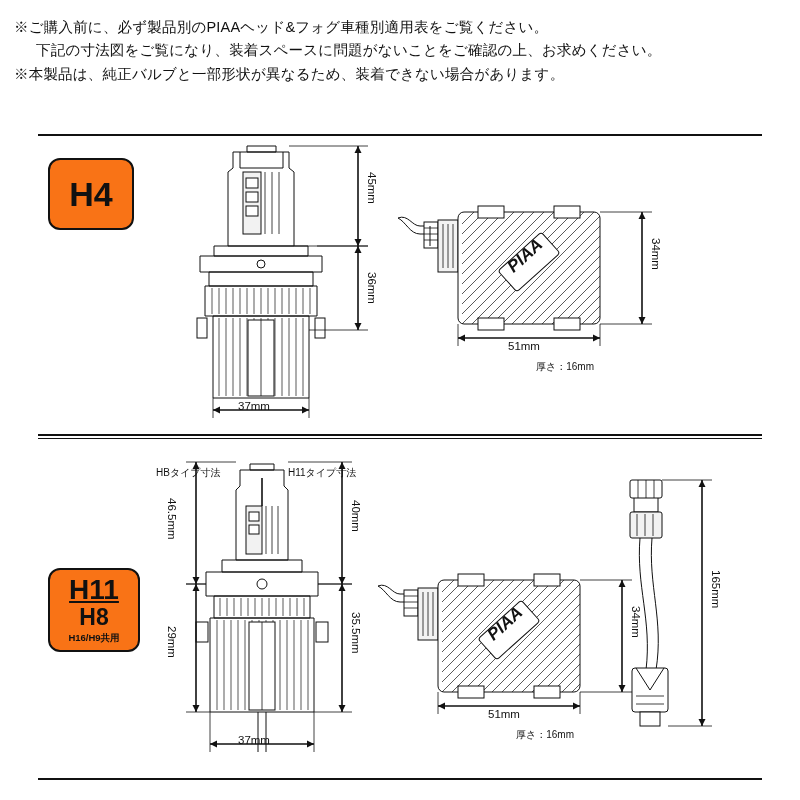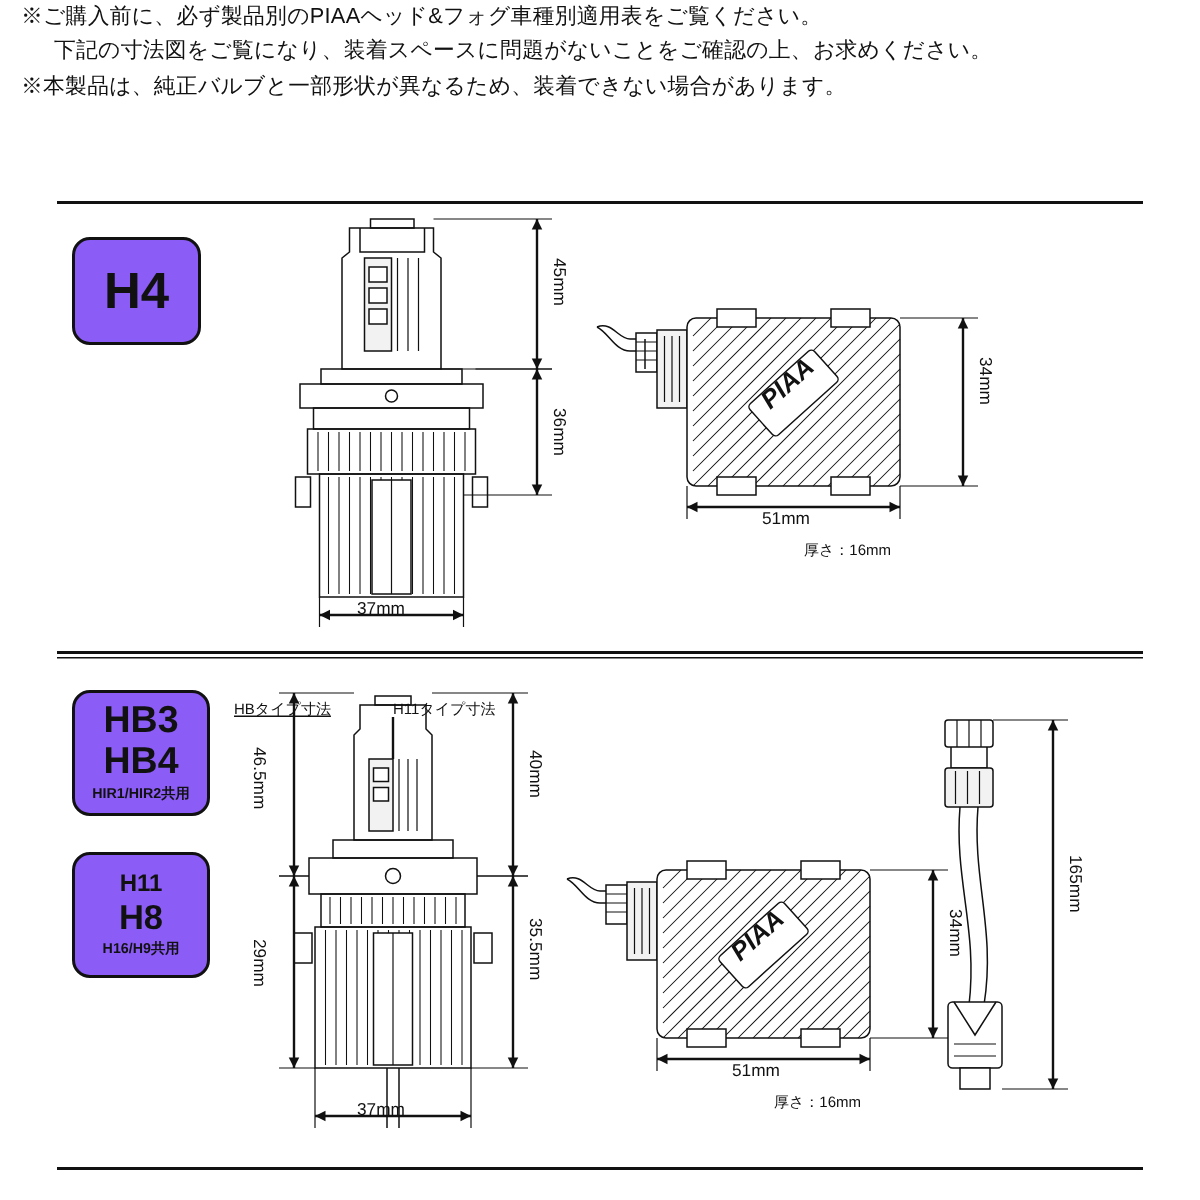--- a/index.html
+++ b/index.html
@@ -7,30 +7,30 @@
     width:800px;height:800px;
     background:#ffffff;
     font-family:"Liberation Sans", sans-serif;
     color:#111;
     overflow:hidden;
     position:relative;
   }
   #page{position:relative;width:800px;height:800px;}
 
   
-  .notes{position:absolute;left:0;top:0;width:699px;padding:0 14px 0 14px;box-sizing:border-box;}
+  .notes{position:absolute;left:0;top:16px;width:699px;padding:0 14px 0 14px;box-sizing:border-box;}
   .note{font-size:14.5px;line-height:1.62;white-space:nowrap;letter-spacing:.2px;}
   .note.indent{padding-left:22px;}
 
   
   .hline{position:absolute;left:38px;width:724px;height:2px;background:#111;}
 
   
   .badge{
-    position:absolute;border:2px solid #111;border-radius:12px;background:#8b5cf6;
+    position:absolute;border:2px solid #111;border-radius:12px;background:#f97316;
     display:flex;flex-direction:column;align-items:center;justify-content:center;
     box-sizing:border-box;
   }
   .badge .big{font-weight:bold;line-height:1.0;}
   .badge .sub{font-size:9.5px;font-weight:bold;margin-top:3px;}
 
   
   .dim-text{position:absolute;font-size:11.5px;color:#111;white-space:nowrap;}
   .dim-text.vert{writing-mode:vertical-rl;text-orientation:mixed;}
   .small-text{position:absolute;font-size:10px;color:#111;white-space:nowrap;}
@@ -238,34 +238,29 @@
   </svg>
 
   <div class="dim-text vert" style="left:366px;top:172px;">45mm</div>
   <div class="dim-text vert" style="left:366px;top:272px;">36mm</div>
   <div class="dim-text" style="left:238px;top:400px;">37mm</div>
   <div class="dim-text vert" style="left:650px;top:238px;">34mm</div>
   <div class="dim-text" style="left:508px;top:340px;">51mm</div>
   <div class="small-text" style="left:536px;top:360px;">厚さ：16mm</div>
   <div class="small-text" style="left:505px;top:246px;font-size:17px;font-weight:bold;font-style:italic;transform:rotate(-42deg);">PIAA</div>
 
-  <div class="badge" style="left:48px;top:460px;width:92px;height:84px;">
-    <div class="big" style="font-size:25px;">HB3</div>
-    <div class="big" style="font-size:25px;margin-top:2px;">HB4</div>
-    <div class="sub">HIR1/HIR2共用</div>
-  </div>
 
   <div class="badge" style="left:48px;top:568px;width:92px;height:84px;">
-    <div class="big" style="font-size:16px;">H11</div>
+    <div class="big" style="font-size:28px;text-decoration:underline;">H11</div>
     <div class="big" style="font-size:23px;margin-top:2px;">H8</div>
     <div class="sub">H16/H9共用</div>
   </div>
 
-  <div class="small-text" style="left:156px;top:466px;text-decoration:underline;">HBタイプ寸法</div>
-  <div class="small-text" style="left:262px;top:466px;">H11タイプ寸法</div>
+  <div class="small-text" style="left:156px;top:466px;">HBタイプ寸法</div>
+  <div class="small-text" style="left:288px;top:466px;">H11タイプ寸法</div>
 
   <div class="dim-text vert" style="left:166px;top:498px;">46.5mm</div>
   <div class="dim-text vert" style="left:166px;top:626px;">29mm</div>
   <div class="dim-text vert" style="left:350px;top:500px;">40mm</div>
   <div class="dim-text vert" style="left:350px;top:612px;">35.5mm</div>
   <div class="dim-text" style="left:238px;top:734px;">37mm</div>
 
   <div class="dim-text vert" style="left:630px;top:606px;">34mm</div>
   <div class="dim-text" style="left:488px;top:708px;">51mm</div>
   <div class="small-text" style="left:516px;top:728px;">厚さ：16mm</div>

